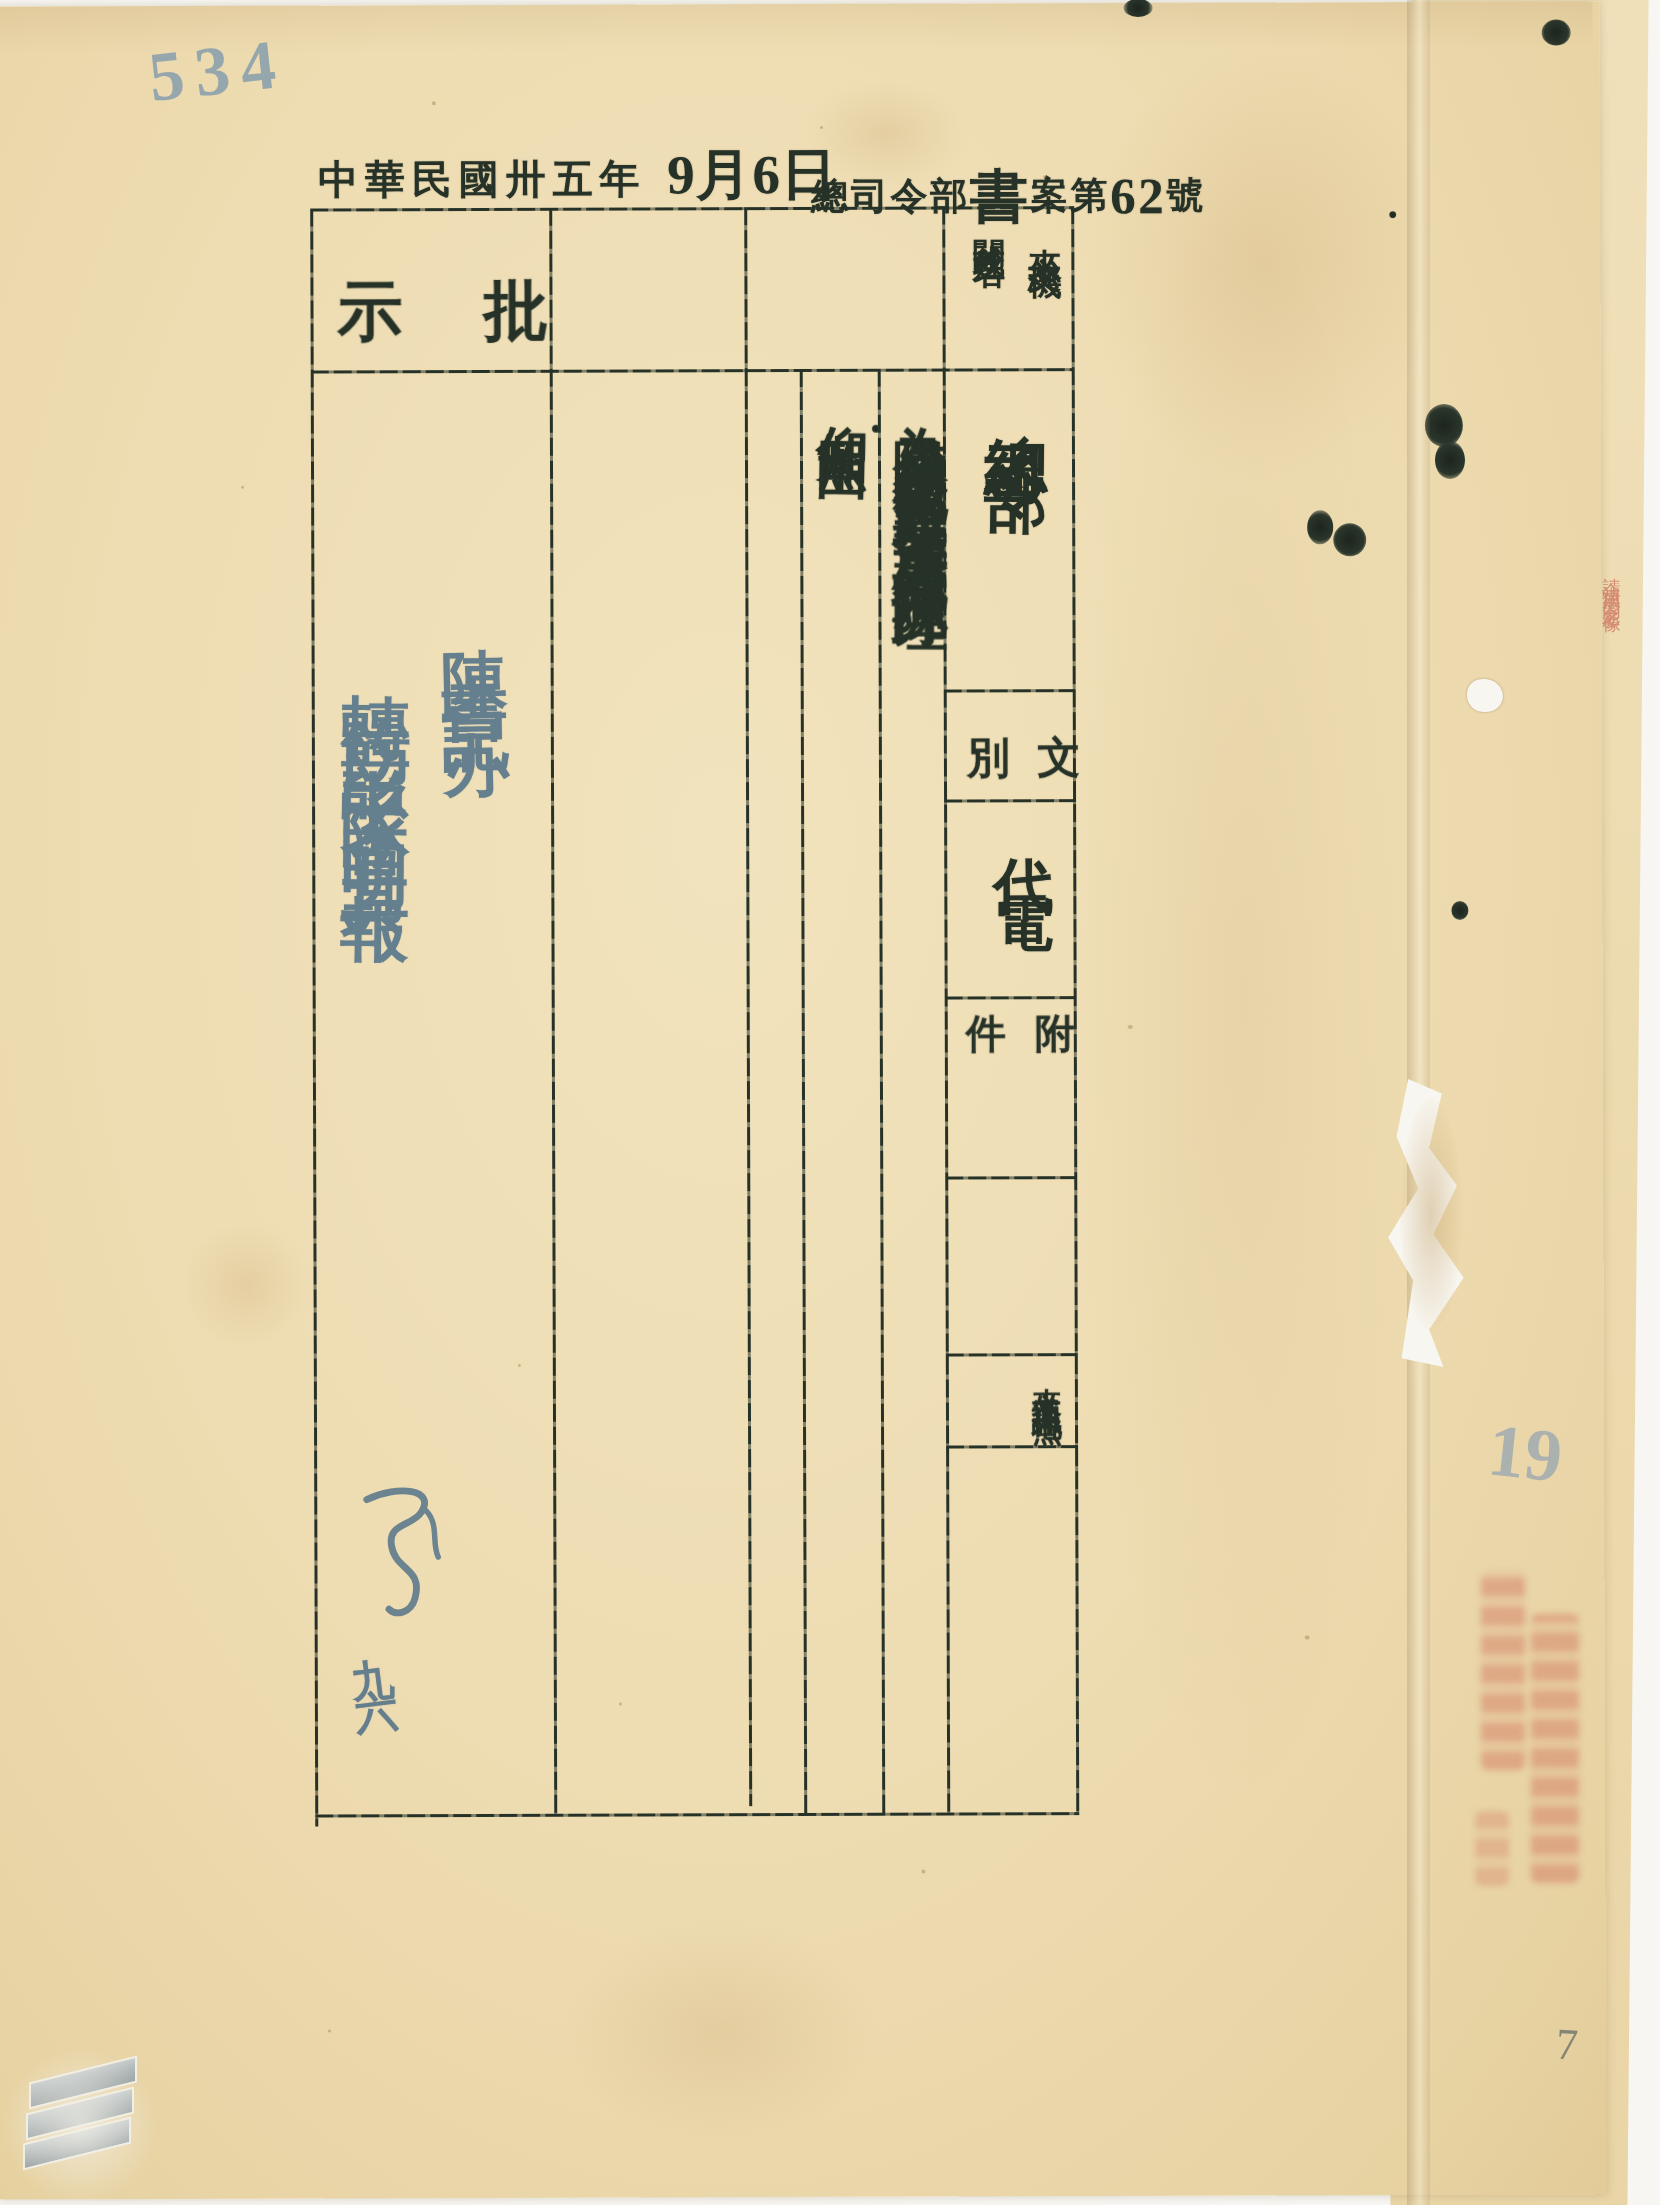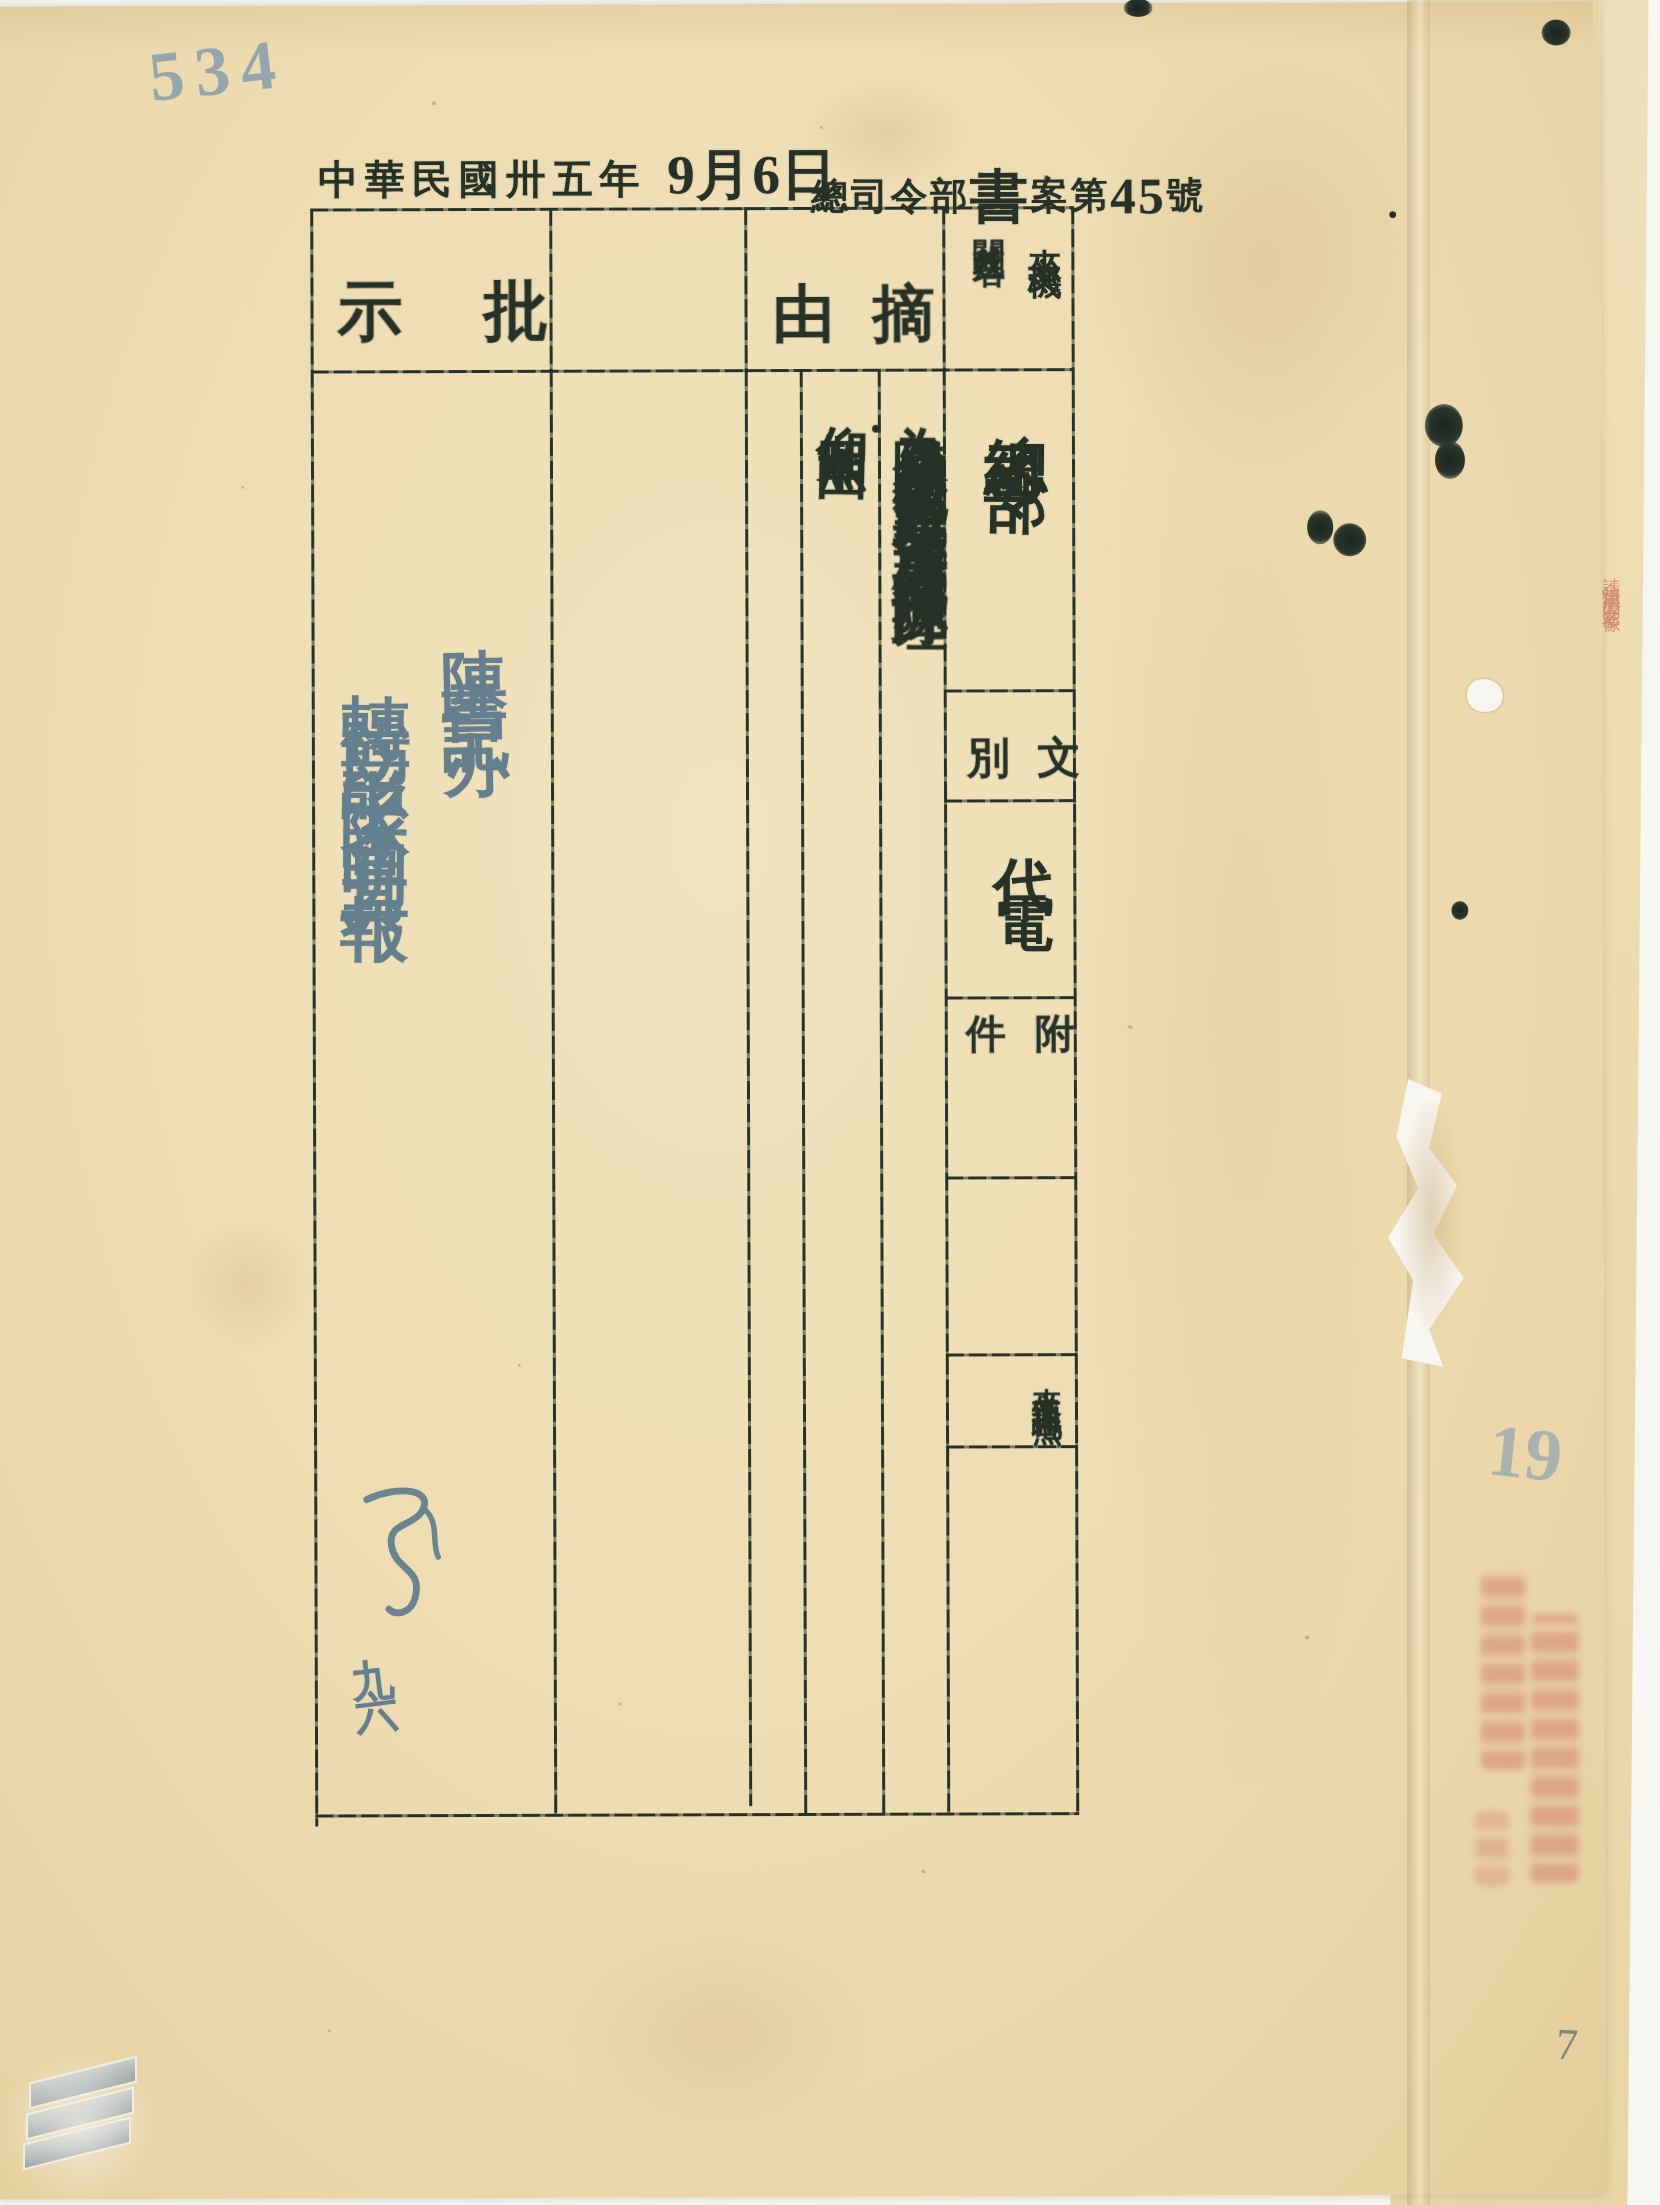--- a/index.html
+++ b/index.html
@@ -50,21 +50,21 @@
     <div class="stain" style="left:1091px;top:41px;width:357px;height:439px;background:radial-gradient(ellipse,rgba(190,150,90,.22),rgba(190,150,90,0) 70%);"></div>
     <div class="stain" style="left:1084px;top:206px;width:322px;height:1578px;background:radial-gradient(ellipse,rgba(180,140,85,.12),rgba(180,140,85,0) 75%);"></div>
     <div class="stain" style="left:185px;top:1214px;width:130px;height:130px;background:radial-gradient(circle,rgba(190,150,90,.20),rgba(190,150,90,0) 70%);"></div>
     <div class="stain" style="left:563px;top:1914px;width:316px;height:226px;background:radial-gradient(ellipse,rgba(180,140,85,.15),rgba(180,140,85,0) 70%);"></div>
     <div class="stain" style="left:810px;top:75px;width:165px;height:110px;background:radial-gradient(ellipse,rgba(185,145,88,.20),rgba(185,145,88,0) 70%);"></div>
     <div class="stain" style="left:0;top:0;width:1600px;height:48px;background:linear-gradient(180deg,rgba(160,120,70,.12),rgba(160,120,70,0));border-radius:0;"></div>
 
     <div class="htext ink" style="left:325px;top:147px;font-size:40px;letter-spacing:6.9px;">中華民國卅五年</div>
     <div class="htext ink" style="left:674px;top:134px;font-size:55px;letter-spacing:1.4px;">9月6日</div>
     <div class="htext ink" style="left:818px;top:155px;font-size:37px;letter-spacing:2.7px;">
-      <span>總司令部</span><span style="font-size:58px;vertical-align:-8.2px;">書</span><span>案第</span><span style="font-size:51px;vertical-align:-5.5px;">45</span><span>號</span>
+      <span>總司令部</span><span style="font-size:58px;vertical-align:-8.2px;">書</span><span>案第</span><span style="font-size:51px;vertical-align:-5.5px;">62</span><span>號</span>
     </div>
 
     <div class="rules">
 
       <div class="vline" style="left:317px;top:203px;height:1618px;"></div>
       <div class="vline" style="left:556px;top:203px;height:1608px;"></div>
       <div class="vline" style="left:751px;top:203px;height:1599px;"></div>
       <div class="vline" style="left:949px;top:203px;height:1608px;"></div>
       <div class="vline" style="left:1078px;top:203px;height:1608px;"></div>
 
@@ -77,21 +77,20 @@
 
       <div class="hline" style="left:949px;top:686px;width:132px;"></div>
       <div class="hline" style="left:949px;top:796px;width:132px;"></div>
       <div class="hline" style="left:949px;top:993px;width:132px;"></div>
       <div class="hline" style="left:949px;top:1173px;width:132px;"></div>
       <div class="hline" style="left:949px;top:1350px;width:132px;"></div>
       <div class="hline" style="left:949px;top:1442px;width:132px;"></div>
     </div>
 
     <div class="htext ink" style="left:344px;top:262px;font-size:65px;letter-spacing:81px;font-family:Liberation Mono, monospace;">示批</div>
-    <div class="htext ink" style="left:779px;top:268px;font-size:62px;letter-spacing:38px;">由摘</div>
     <div class="vtext ink" style="left:1028px;top:218px;font-size:34px;letter-spacing:8.2px;">來文機</div>
     <div class="vtext ink" style="left:974px;top:211px;font-size:32px;letter-spacing:5.5px;">關或姓名</div>
 
     <div class="vtext ink" style="left:980px;top:381px;font-size:63px;letter-spacing:11px;transform:rotate(.8deg);">總司令部</div>
     <div class="htext ink" style="left:972px;top:726px;font-size:43px;letter-spacing:27.4px;">別文</div>
     <div class="vtext ink" style="left:987px;top:807px;font-size:60px;letter-spacing:37px;">代電</div>
     <div class="htext ink" style="left:970px;top:1003px;font-size:40px;letter-spacing:29px;">件附</div>
     <div class="vtext ink" style="left:962px;top:1360px;width:108px;height:88px;font-size:30px;letter-spacing:5.5px;">來文通訊地点</div>
 
     <div class="vtext ink" style="left:889px;top:379px;font-size:55px;letter-spacing:8.2px;transform:rotate(.4deg);">為隊員趙受復犯盜窃罪已依法送高雄地方法院办理</div>

